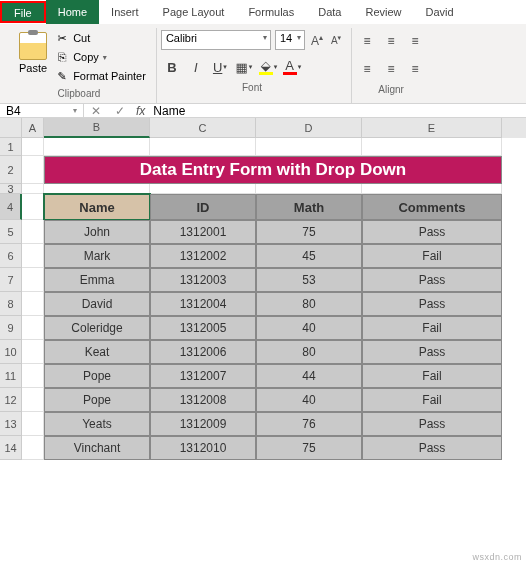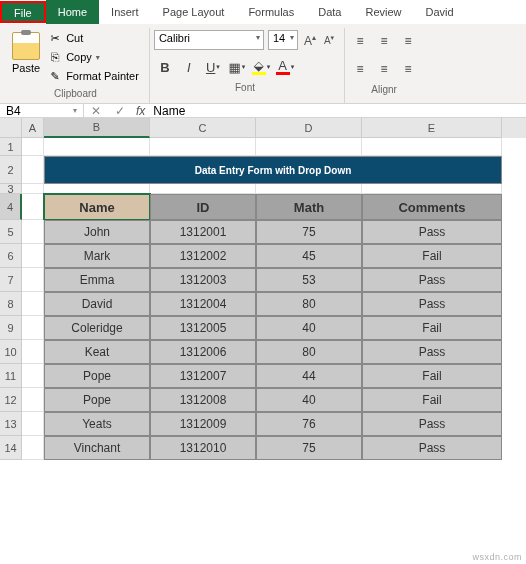--- a/index.html
+++ b/index.html
@@ -9,21 +9,21 @@
 .tabbar { display: flex; align-items: center; height: 24px; background: #fff; font-size: 11px; }
 .tab { padding: 0 12px; height: 24px; line-height: 24px; color: #444; cursor: pointer; }
 .tab.file { background: #1a7243; color: #fff; border: 2px solid red; height: 22px; line-height: 20px; }
 .tab.active { background: #1a7243; color: #fff; }
 
 
 .ribbon { display: flex; background: #f3f2f1; border-bottom: 1px solid #d4d4d4; padding: 4px 6px 0; font-size: 11px; }
 .group { display: flex; flex-direction: column; align-items: center; border-right: 1px solid #d4d4d4; padding: 2px 8px 2px 4px; }
 .group-content { display: flex; align-items: flex-start; gap: 4px; }
 .group-label { color: #666; font-size: 10px; margin-top: 4px; padding-bottom: 2px; }
-.paste-big { display: flex; flex-direction: column; align-items: center; gap: 2px; padding: 2px; cursor: pointer; }
+.paste-big { display: flex; flex-direction: column; align-items: center; gap: 2px; padding: 2px; cursor: pointer; margin-left: 7px; }
 .paste-icon { width: 28px; height: 28px; background: linear-gradient(#fff 40%, #f9d776 40%); border: 1px solid #c0a046; border-radius: 2px; position: relative; }
 .paste-icon::before { content: ""; position: absolute; top: -3px; left: 8px; width: 10px; height: 5px; background: #888; border-radius: 2px; }
 .paste-label { font-size: 11px; }
 .small-row { display: flex; flex-direction: column; gap: 3px; }
 .small-btn { display: flex; align-items: center; gap: 4px; font-size: 11px; cursor: pointer; padding: 1px 2px; }
 .small-icon { width: 14px; height: 14px; display: inline-flex; align-items: center; justify-content: center; }
 
 .font-row1 { display: flex; gap: 4px; align-items: center; }
 .combo { background: #fff; border: 1px solid #ababab; font-size: 11px; padding: 1px 16px 1px 4px; height: 20px; position: relative; cursor: pointer; }
 .combo::after { content: "▾"; position: absolute; right: 3px; top: 2px; font-size: 8px; color: #666; }
@@ -64,21 +64,21 @@
 .row.r2 { height: 28px; }
 .row.r3 { height: 10px; }
 
 .cA { width: 22px; }
 .cB { width: 106px; }
 .cC { width: 106px; }
 .cD { width: 106px; }
 .cE { width: 140px; }
 
 
-.banner { background: #0c4a6e; color: #fff; font-weight: bold; font-size: 10px; display: flex; align-items: center; justify-content: center; border: 1px solid #888; }
+.banner { background: #be185d; color: #fff; font-weight: bold; font-size: 17px; display: flex; align-items: center; justify-content: center; border: 1px solid #888; }
 
 
 .thead { background: #a3a3a3; font-weight: bold; font-size: 13px; display: flex; align-items: center; justify-content: center; border: 1px solid #888; }
 .thead.sel { outline: 2px solid #217346; outline-offset: -1px; background: #d6c2a8; }
 .td { background: #c9c9c9; display: flex; align-items: center; justify-content: center; border: 1px solid #888; font-size: 12px; }
 
 .row.data { height: 24px; }
 .row.hd { height: 26px; }
 
 .watermark { position: absolute; right: 4px; bottom: 2px; font-size: 9px; color: #b0b0b0; letter-spacing: 0.5px; }

